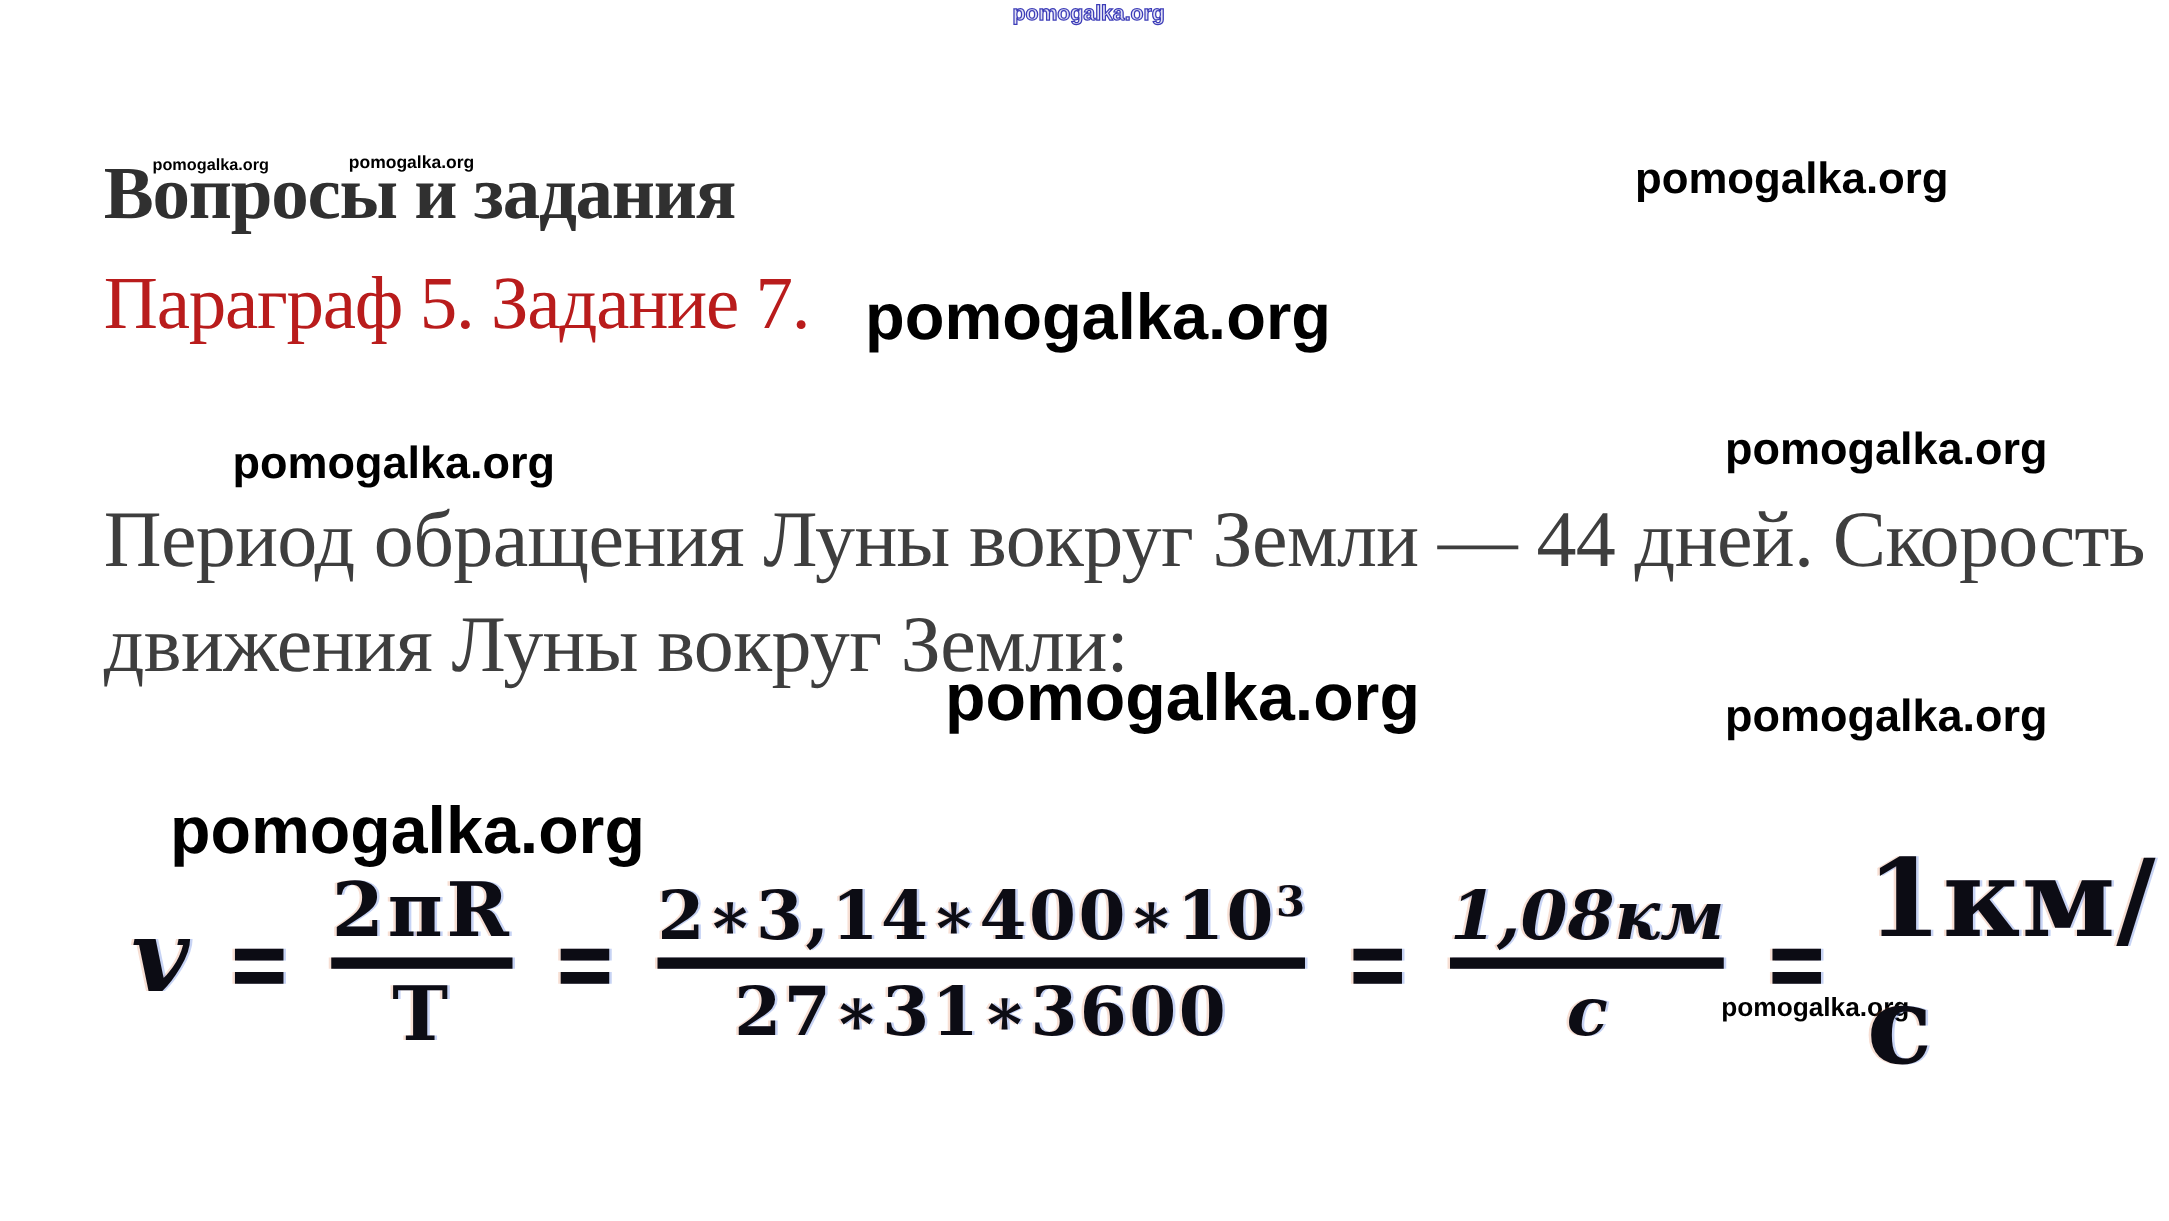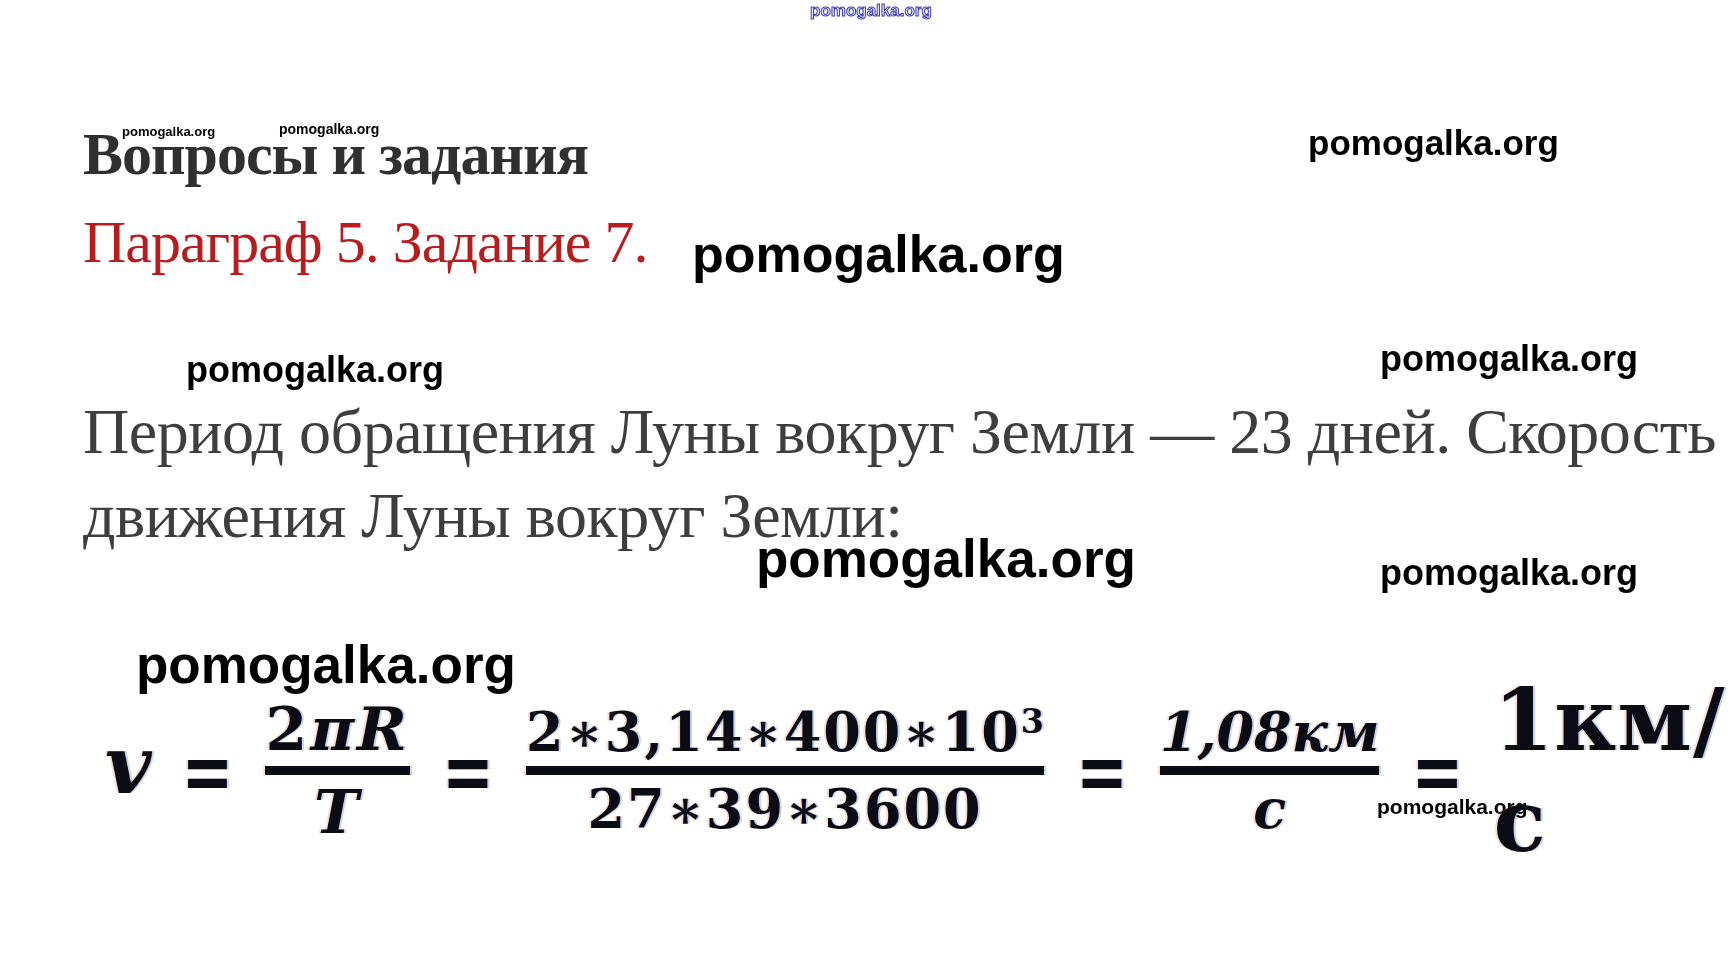--- a/index.html
+++ b/index.html
@@ -58,21 +58,21 @@
   .f-eq{font-size:62px;transform:scaleY(1.35);display:inline-block;}
   .frac{display:flex;flex-direction:column;align-items:center;padding:0 2px;}
   .frac .num,.frac .den{line-height:1;}
   .frac .bar{
     align-self:stretch;height:9px;background:#0c0c14;margin:7px 0;
     box-shadow:2px 0 0 rgba(70,110,220,0.30), -2px 0 0 rgba(220,110,60,0.22);
   }
   .frac1 .num,.frac1 .den{font-size:60px;letter-spacing:3px;}
   .frac2 .num,.frac2 .den{font-size:54px;letter-spacing:2px;}
   .frac3 .num,.frac3 .den{font-size:54px;font-style:italic;}
-  .f-it{font-style:italic;}
+  .f-it{}
   .f-sup{font-size:0.62em;position:relative;top:-0.52em;letter-spacing:0;}
   .f-result{font-size:86px;letter-spacing:1px;}
 </style>
 </head>
 <body>
 
 <div>
 
   <span class="abs wm-blue" style="left:810px;top:2px;">pomogalka.org</span>
   <span class="abs wm wm-tiny1">pomogalka.org</span>
@@ -83,42 +83,42 @@
   <span class="abs wm wm-mid-right-1">pomogalka.org</span>
   <span class="abs wm wm-center-large">pomogalka.org</span>
   <span class="abs wm wm-mid-right-2">pomogalka.org</span>
   <span class="abs wm wm-left-large">pomogalka.org</span>
   <span class="abs wm wm-formula">pomogalka.org</span>
 
   <div class="abs h1">Вопросы и задания</div>
   <div class="abs h2">Параграф 5. Задание 7.</div>
 
   <div class="problem">
-    <div>Период обращения Луны вокруг Земли — 23 дней. Скорость</div>
+    <div>Период обращения Луны вокруг Земли — 44 дней. Скорость</div>
     <div>движения Луны вокруг Земли:</div>
   </div>
 
   <div class="formula">
 
     <span class="f-var">v</span>
 
     <span class="f-eq">=</span>
 
     <span class="frac frac1">
       <span class="num"><span>2</span><span class="f-it">πR</span></span>
       <span class="bar"></span>
       <span class="den f-it">T</span>
     </span>
 
     <span class="f-eq">=</span>
 
     <span class="frac frac2">
       <span class="num"><span>2∗3,14∗400∗10</span><span class="f-sup">3</span></span>
       <span class="bar"></span>
-      <span class="den">27∗39∗3600</span>
+      <span class="den">27∗31∗3600</span>
     </span>
 
     <span class="f-eq">=</span>
 
     <span class="frac frac3">
       <span class="num">1,08км</span>
       <span class="bar"></span>
       <span class="den">с</span>
     </span>
 

